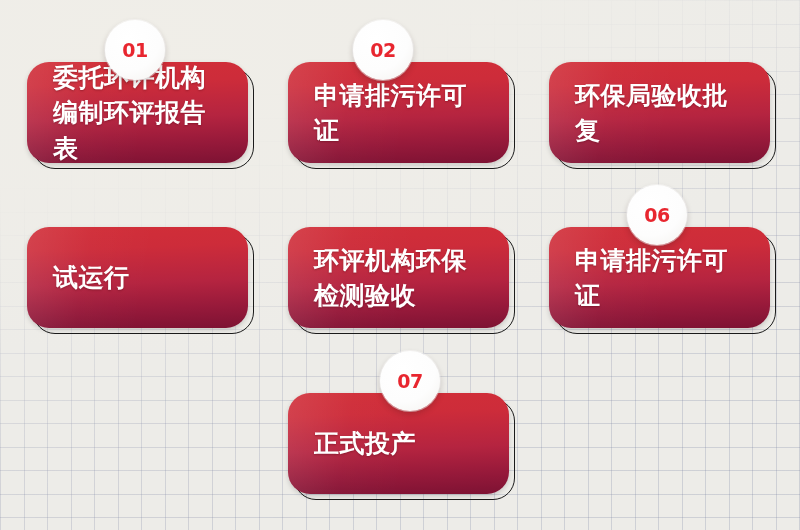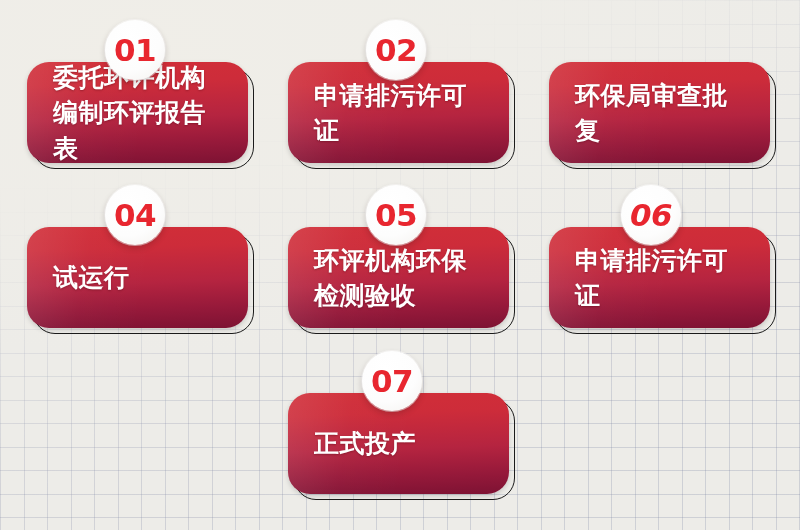--- a/index.html
+++ b/index.html
@@ -122,21 +122,21 @@
     background: radial-gradient(circle at 38% 30%, #ffffff 0%, #fdfdfd 58%, #f3f1ee 100%);
     box-shadow: 0 3px 6px rgba(40,20,20,0.22), 0 0 0 1px rgba(255,255,255,0.6);
     display: flex;
     align-items: center;
     justify-content: center;
     z-index: 5;
   }
 
   .step .badge-number {
     color: #e8262f;
-    font-size: 31px;
+    font-size: 19px;
     font-weight: bold;
     letter-spacing: -0.5px;
     line-height: 1;
     font-family: "DejaVu Sans", "Liberation Sans", sans-serif;
   }
 </style>
 </head>
 <body>
 
 <div id="stage">
@@ -152,65 +152,59 @@
     <div class="badge" style="left: 78px; top: -42px;">
       <span class="badge-number">01</span>
     </div>
   </div>
 
   <div class="step" style="left: 288px; top: 62px; width: 221px; height: 101px;">
     <div class="plate-outline"></div>
     <div class="plate">
       <div class="plate-label">申请排污许可证</div>
     </div>
+    <div class="badge" style="left: 65px; top: -42px;">
+      <span class="badge-number">02</span>
+    </div>
+  </div>
+
+  <div class="step" style="left: 549px; top: 62px; width: 221px; height: 101px;">
+    <div class="plate-outline"></div>
+    <div class="plate">
+      <div class="plate-label">环保局验收批复</div>
+    </div>
+  </div>
+
+  <div class="step" style="left: 27px; top: 227px; width: 221px; height: 101px;">
+    <div class="plate-outline"></div>
+    <div class="plate">
+      <div class="plate-label">试运行</div>
+    </div>
+  </div>
+
+  <div class="step" style="left: 288px; top: 227px; width: 221px; height: 101px;">
+    <div class="plate-outline"></div>
+    <div class="plate">
+      <div class="plate-label">环评机构环保检测验收</div>
+    </div>
+  </div>
+
+  <div class="step" style="left: 549px; top: 227px; width: 221px; height: 101px;">
+    <div class="plate-outline"></div>
+    <div class="plate">
+      <div class="plate-label">申请排污许可证</div>
+    </div>
     <div class="badge" style="left: 78px; top: -42px;">
-      <span class="badge-number">02</span>
-    </div>
-  </div>
-
-  <div class="step" style="left: 549px; top: 62px; width: 221px; height: 101px;">
-    <div class="plate-outline"></div>
-    <div class="plate">
-      <div class="plate-label">环保局审查批复</div>
-    </div>
-  </div>
-
-  <div class="step" style="left: 27px; top: 227px; width: 221px; height: 101px;">
-    <div class="plate-outline"></div>
-    <div class="plate">
-      <div class="plate-label">试运行</div>
-    </div>
-    <div class="badge" style="left: 78px; top: -42px;">
-      <span class="badge-number">04</span>
-    </div>
-  </div>
-
-  <div class="step" style="left: 288px; top: 227px; width: 221px; height: 101px;">
-    <div class="plate-outline"></div>
-    <div class="plate">
-      <div class="plate-label">环评机构环保检测验收</div>
-    </div>
-    <div class="badge" style="left: 78px; top: -42px;">
-      <span class="badge-number">05</span>
-    </div>
-  </div>
-
-  <div class="step" style="left: 549px; top: 227px; width: 221px; height: 101px;">
-    <div class="plate-outline"></div>
-    <div class="plate">
-      <div class="plate-label">申请排污许可证</div>
-    </div>
-    <div class="badge" style="left: 72px; top: -42px; font-style: italic;">
       <span class="badge-number">06</span>
     </div>
   </div>
 
   <div class="step" style="left: 288px; top: 393px; width: 221px; height: 101px;">
     <div class="plate-outline"></div>
     <div class="plate">
       <div class="plate-label">正式投产</div>
     </div>
-    <div class="badge" style="left: 74px; top: -42px; text-align: right;">
+    <div class="badge" style="left: 92px; top: -42px; text-align: right;">
       <span class="badge-number">07</span>
     </div>
   </div>
 
 </div>
 
 </body></html>

